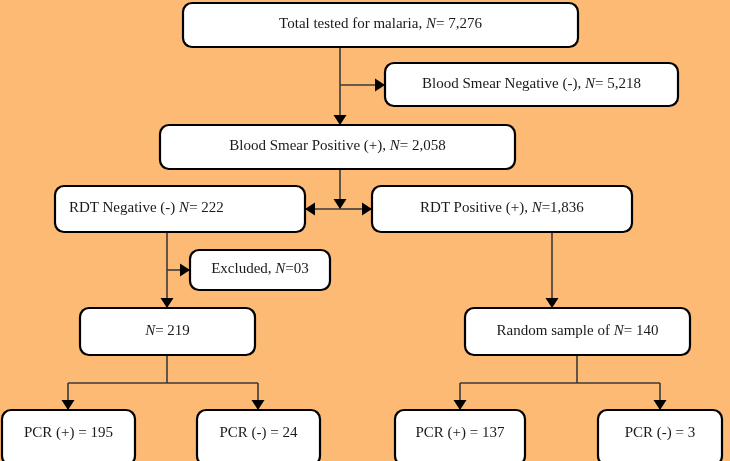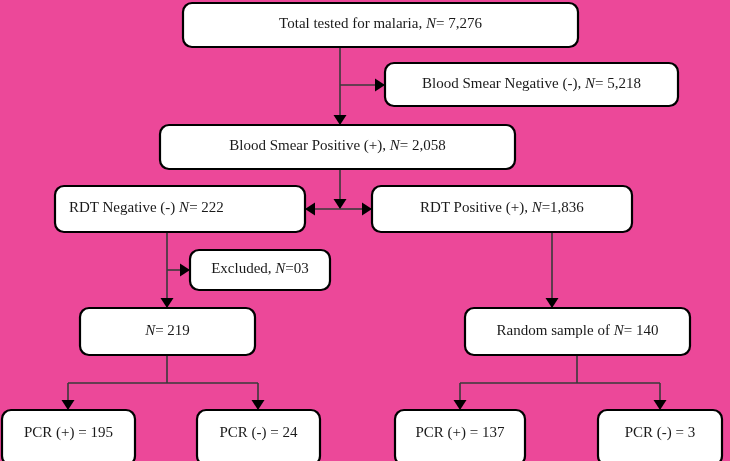--- a/index.html
+++ b/index.html
@@ -4,21 +4,21 @@
 <style>
   html, body {
     margin: 0;
     padding: 0;
     background: #ffffff;
   }
   #flowchart-root {
     position: relative;
     width: 730px;
     height: 461px;
-    background: #ec4899;
+    background: #fdba74;
     overflow: hidden;
     font-family: "Liberation Serif", "DejaVu Serif", serif;
   }
   svg#flow-svg {
     position: absolute;
     left: 0;
     top: 0;
     width: 730px;
     height: 461px;
     display: block;

